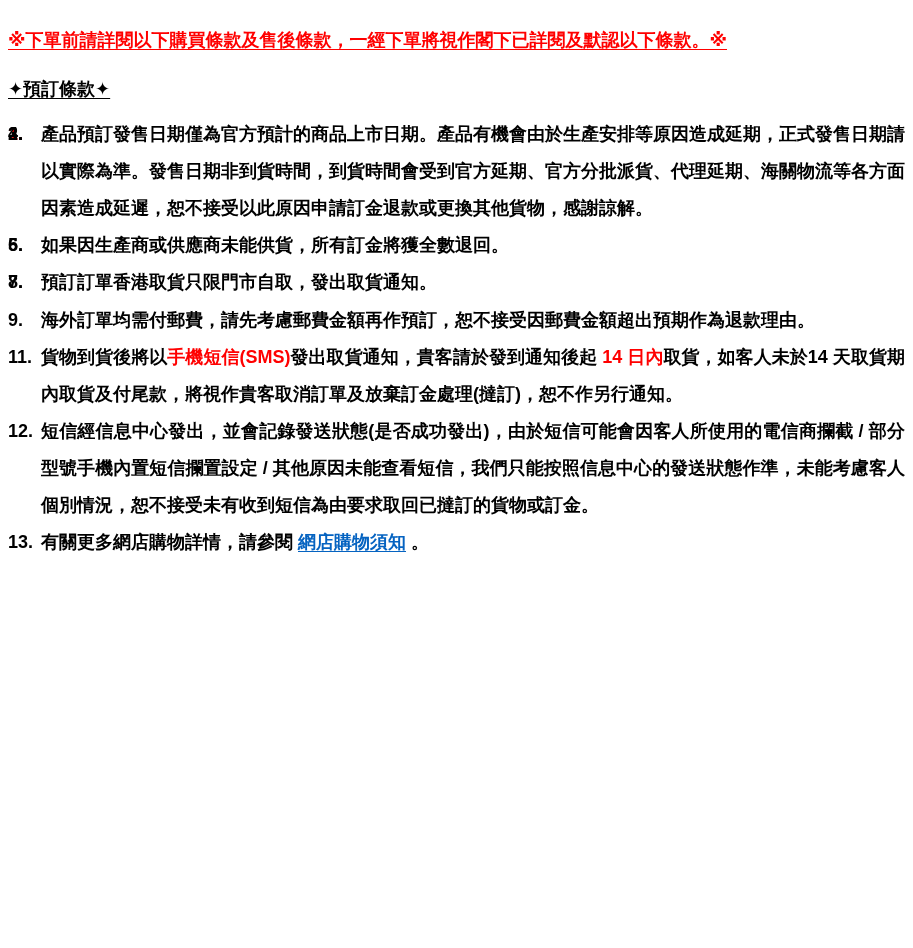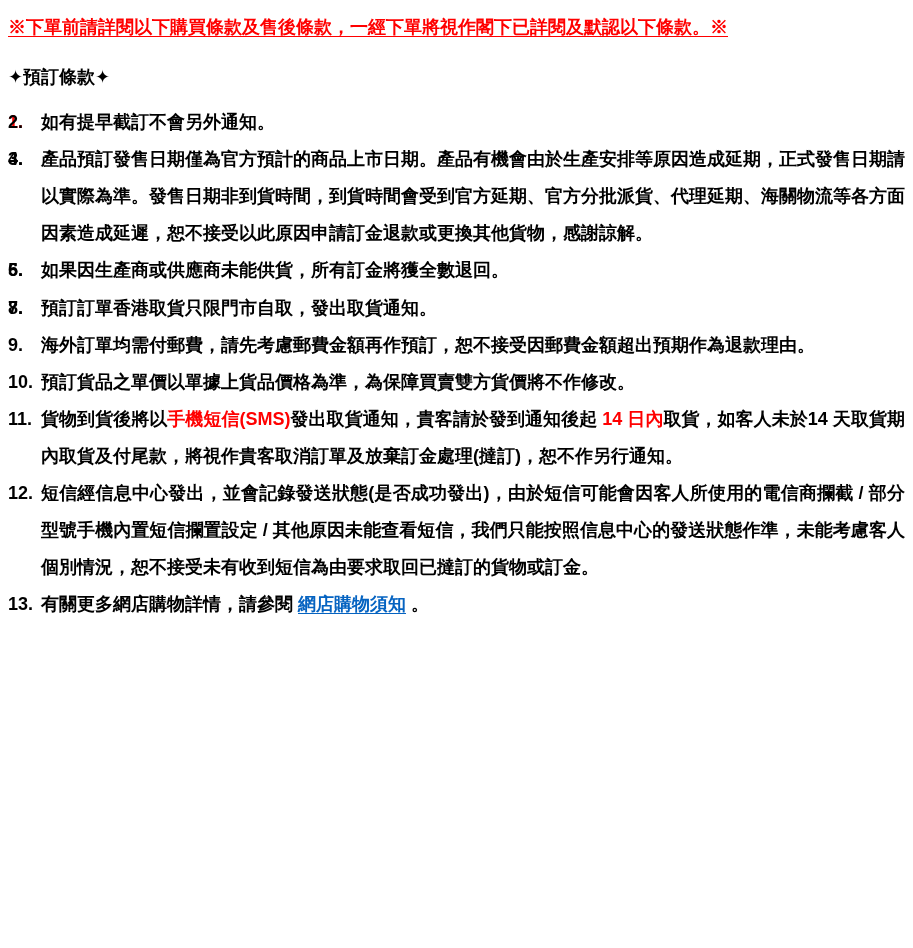--- a/index.html
+++ b/index.html
@@ -12,30 +12,30 @@
     font-family: "Liberation Sans", "DejaVu Sans", sans-serif;
     font-weight: bold;
     color: #000000;
   }
   .doc {
     padding: 10px 8px 24px 8px;
     font-size: 18px;
     line-height: 2.06;
   }
   .notice {
-    margin: 0 0 12px 0;
+    margin: 12px 0 12px 0;
     color: #ff0000;
     text-decoration: underline;
     text-underline-offset: 3px;
-    font-family: Liberation Mono, monospace;
   }
   .section-title {
     margin: 0 0 8px 0;
     font-size: 18px;
     color: #000000;
+    text-decoration: underline;
     text-underline-offset: 3px;
   }
   ol.terms-list {
     list-style: none;
     margin: 0;
     padding: 0;
   }
   li.term-item {
     position: relative;
     padding-left: 33px;
@@ -62,26 +62,25 @@
 </head>
 <body>
 
 <div class="doc">
   <p class="notice">※下單前請詳閱以下購買條款及售後條款，一經下單將視作閣下已詳閱及默認以下條款。※</p>
 
   <h2 class="section-title">✦預訂條款✦</h2>
 
   <ol class="terms-list">
       <li class="term-item"><span class="term-num red">1.</span></li>
-      <li class="term-item"><span class="term-num">2.</span><span class="seg">如有提早截訂不會另外通知。</span></li>
+      <li class="term-item"><span class="term-num">2.</span></li>
       <li class="term-item"><span class="term-num">3.</span></li>
       <li class="term-item"><span class="term-num">4.</span><span class="seg">產品預訂發售日期僅為官方預計的商品上市日期。產品有機會由於生產安排等原因造成延期，正式發售日期請以實際為準。發售日期非到貨時間，到貨時間會受到官方延期、官方分批派貨、代理延期、海關物流等各方面因素造成延遲，恕不接受以此原因申請訂金退款或更換其他貨物，感謝諒解。</span></li>
       <li class="term-item"><span class="term-num">5.</span></li>
       <li class="term-item"><span class="term-num">6.</span><span class="seg">如果因生產商或供應商未能供貨，所有訂金將獲全數退回。</span></li>
       <li class="term-item"><span class="term-num">7.</span></li>
       <li class="term-item"><span class="term-num">8.</span><span class="seg">預訂訂單香港取貨只限門市自取，發出取貨通知。</span></li>
       <li class="term-item"><span class="term-num">9.</span><span class="seg">海外訂單均需付郵費，請先考慮郵費金額再作預訂，恕不接受因郵費金額超出預期作為退款理由。</span></li>
-      <li class="term-item"><span class="term-num">10.</span><span class="seg">預訂貨品之單價以單據上貨品價格為準，為保障買賣雙方貨價將不作修改。</span></li>
       <li class="term-item"><span class="term-num">11.</span><span class="seg">貨物到貨後將以</span><span class="seg red-underline">手機短信(SMS)</span><span class="seg">發出取貨通知，貴客請於發到通知後起 </span><span class="seg red-underline">14 日內</span><span class="seg">取貨，如客人未於14 天取貨期內取貨及付尾款，將視作貴客取消訂單及放棄訂金處理(撻訂)，恕不作另行通知。</span></li>
       <li class="term-item"><span class="term-num">12.</span><span class="seg">短信經信息中心發出，並會記錄發送狀態(是否成功發出)，由於短信可能會因客人所使用的電信商攔截 / 部分型號手機內置短信攔置設定 / 其他原因未能查看短信，我們只能按照信息中心的發送狀態作準，未能考慮客人個別情況，恕不接受未有收到短信為由要求取回已撻訂的貨物或訂金。</span></li>
       <li class="term-item"><span class="term-num">13.</span><span class="seg">有關更多網店購物詳情，請參閱 </span><a href="#" class="seg link">網店購物須知</a><span class="seg"> 。</span></li>
     </ol>
 </div>
 
 </body></html>

